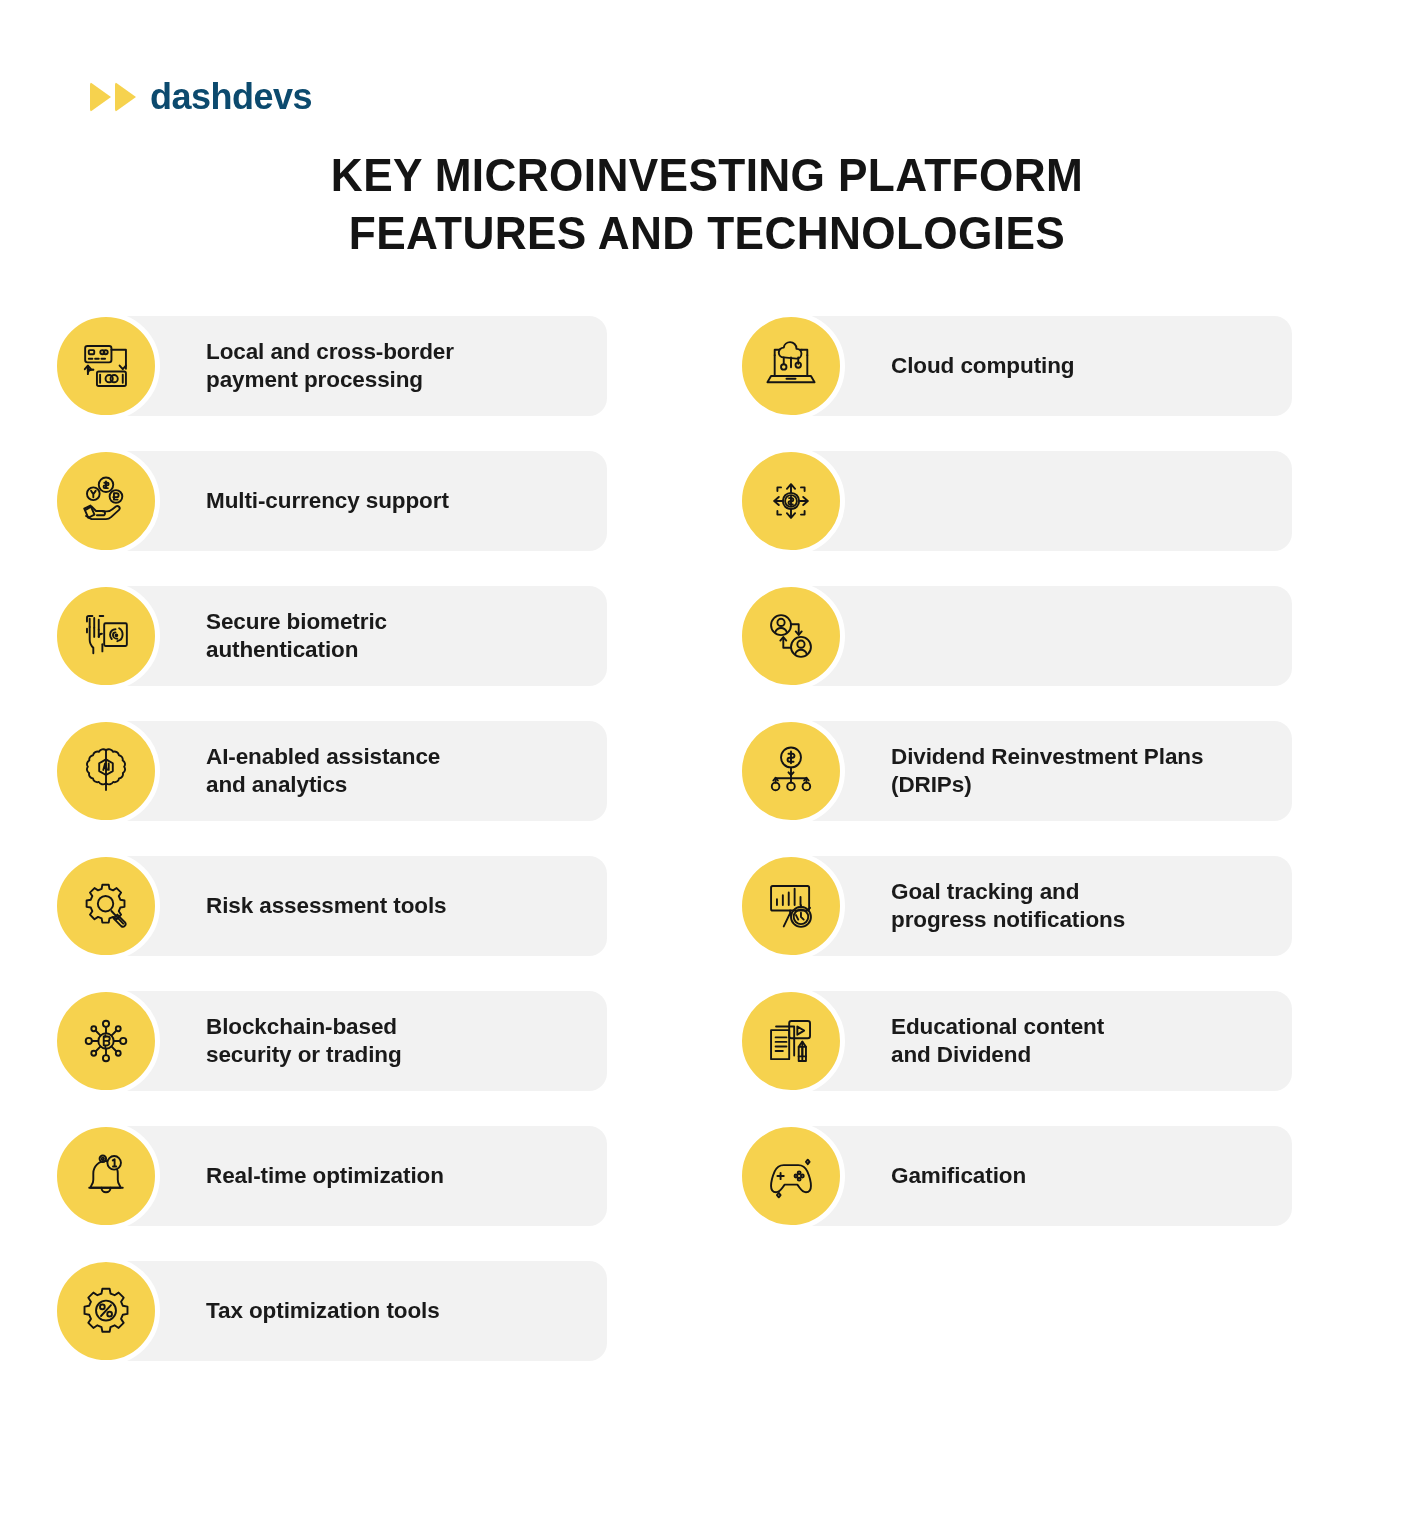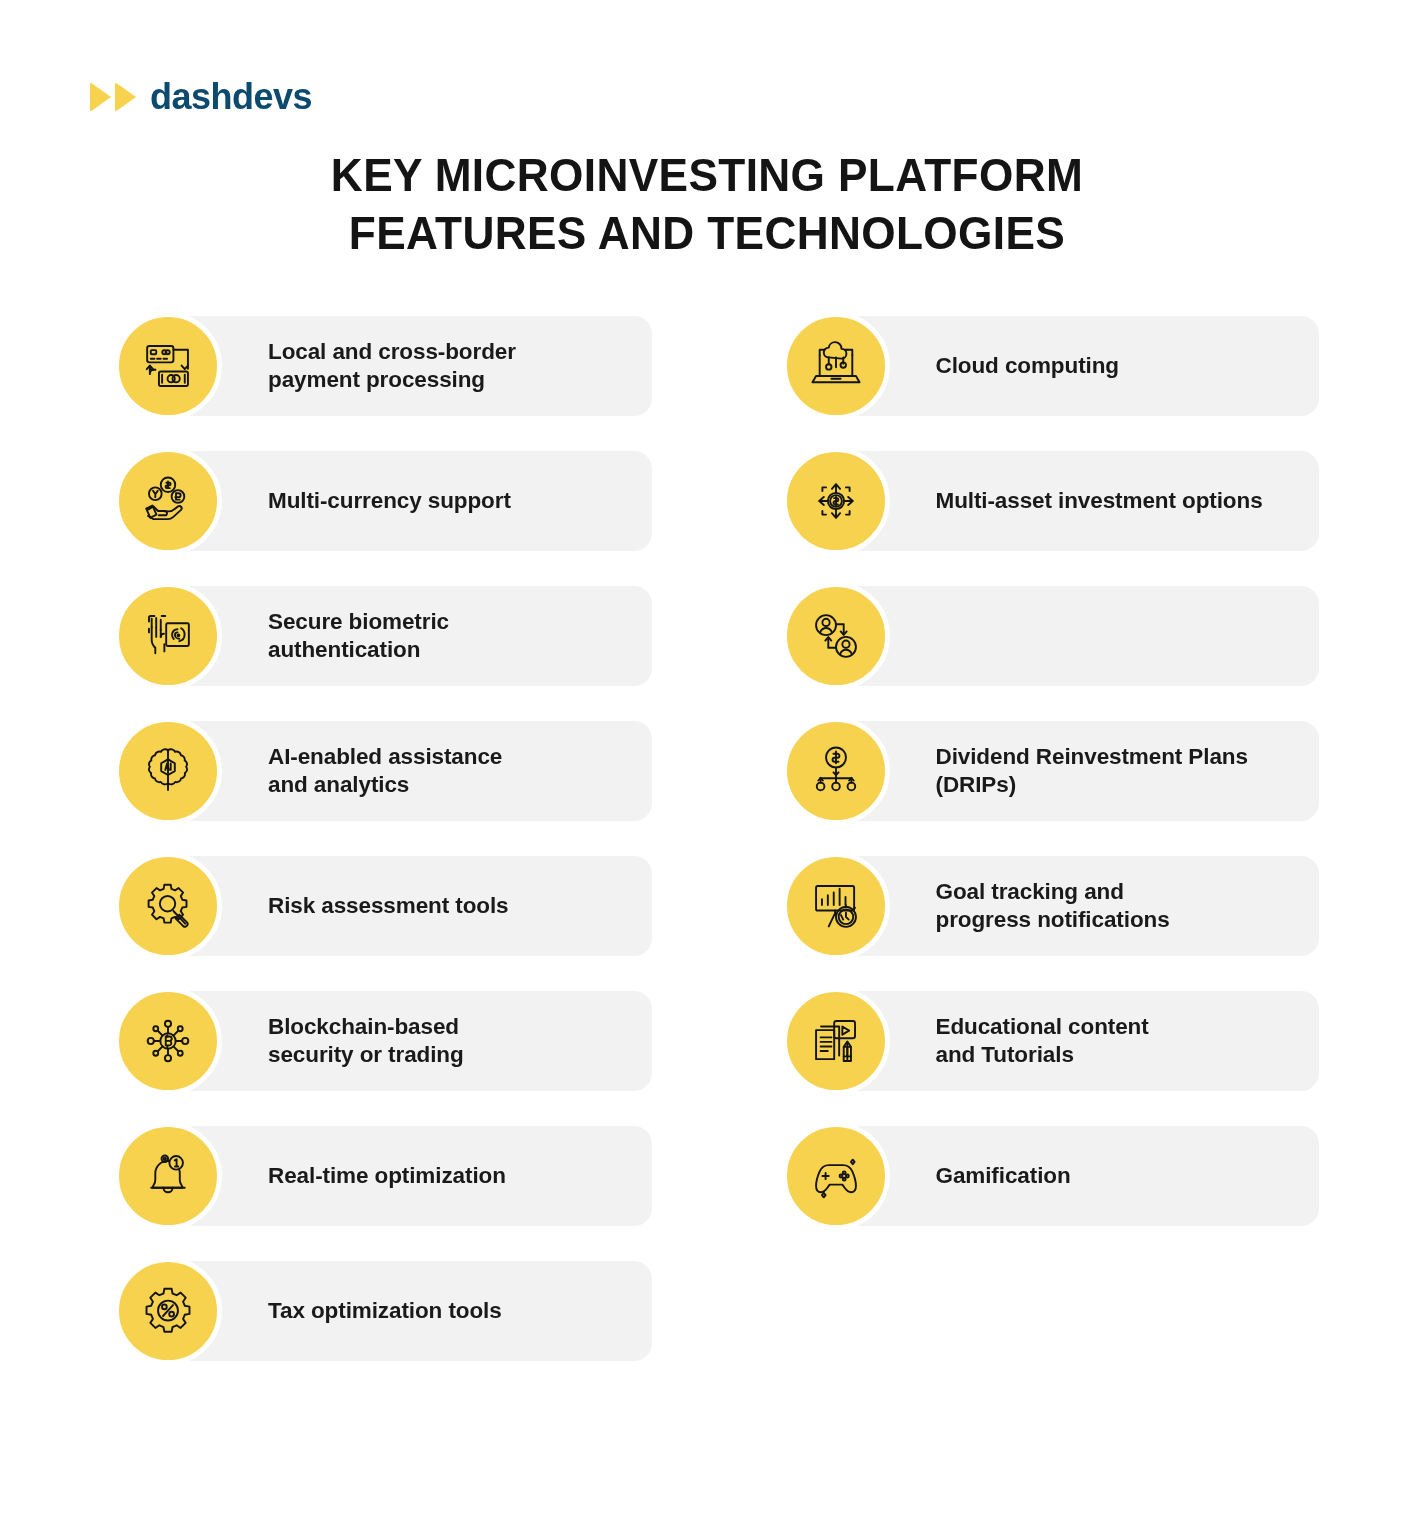--- a/index.html
+++ b/index.html
@@ -63,21 +63,21 @@
   .title .line { display: block; white-space: nowrap; }
 
   
   .columns {
     position: absolute;
     left: 0;
     top: 312px;
     width: 1414px;
     display: flex;
     gap: 130px;
-    padding: 0 95px 0 114px;
+    padding: 0 95px 0 52px;
   }
   .column { width: 555px; display: flex; flex-direction: column; }
 
   .feature-row {
     position: relative;
     height: 108px;
     margin-bottom: 27px;
     display: flex;
     align-items: center;
   }
@@ -316,21 +316,20 @@
         <div class="icon-circle">
           <svg viewBox="0 0 64 64" fill="none" stroke="#141414" stroke-width="2.1" stroke-linecap="round" stroke-linejoin="round">
             <circle cx="32" cy="32" r="9"></circle>
             <circle cx="32" cy="32" r="6.5"></circle>
             <path d="M32 27.2v9.6M29.8 28.8h3.4a1.8 1.8 0 0 1 0 3.5h-2.6a1.8 1.8 0 0 0 0 3.5h3.4"></path>
             <path d="M32 23v-9M32 41v9M23 32h-9M41 32h9"></path>
             <path d="m27.5 18.5 4.5-5 4.5 5M27.5 45.5l4.5 5 4.5-5M18.5 27.5l-5 4.5 5 4.5M45.5 27.5l5 4.5-5 4.5"></path>
             <path d="M17 21v-4h4M47 21v-4h-4M17 43v4h4M47 43v4h-4"></path>
           </svg>
         </div>
-        <div class="feature-label">Multi-asset investment options</div>
       </div>
 
       <div class="feature-row">
         <div class="pill"></div>
         <div class="icon-circle">
           <svg viewBox="0 0 64 64" fill="none" stroke="#141414" stroke-width="2.1" stroke-linecap="round" stroke-linejoin="round">
             <circle cx="21" cy="20" r="11"></circle>
             <circle cx="21" cy="17" r="4"></circle>
             <path d="M14.5 28c1.2-3 3.6-4.8 6.5-4.8s5.3 1.8 6.5 4.8"></path>
             <circle cx="43" cy="44" r="11"></circle>
@@ -393,21 +392,21 @@
             <rect x="30" y="10" width="23" height="19" rx="2.5"></rect>
             <path d="m39 16 7.5 4.5L39 25z"></path>
             <path d="M44.5 33v21"></path>
             <path d="M40.5 38.5h8v15.5h-8z"></path>
             <path d="m40.5 38.5 4-6 4 6"></path>
             <path d="M40.5 49h8"></path>
             <path d="M44.5 38.5v10"></path>
           </svg>
         </div>
         <div class="feature-label">Educational content
-and Tutorials</div>
+and Dividend</div>
       </div>
 
       <div class="feature-row">
         <div class="pill"></div>
         <div class="icon-circle">
           <svg viewBox="0 0 64 64" fill="none" stroke="#141414" stroke-width="2.1" stroke-linecap="round" stroke-linejoin="round">
             <path d="M24 20c-4.5 0-8 2.5-10 7-2.2 5-4 11-4 16 0 4 2 7 5.5 7 3.2 0 5-2.2 7-5l2.5-3.5h14l2.5 3.5c2 2.8 3.8 5 7 5 3.5 0 5.5-3 5.5-7 0-5-1.8-11-4-16-2-4.5-5.5-7-10-7z"></path>
             <path d="M20.5 28.5v7M17 32h7"></path>
             <circle cx="41" cy="28.5" r="1.6"></circle>
             <circle cx="44.5" cy="32" r="1.6"></circle>

